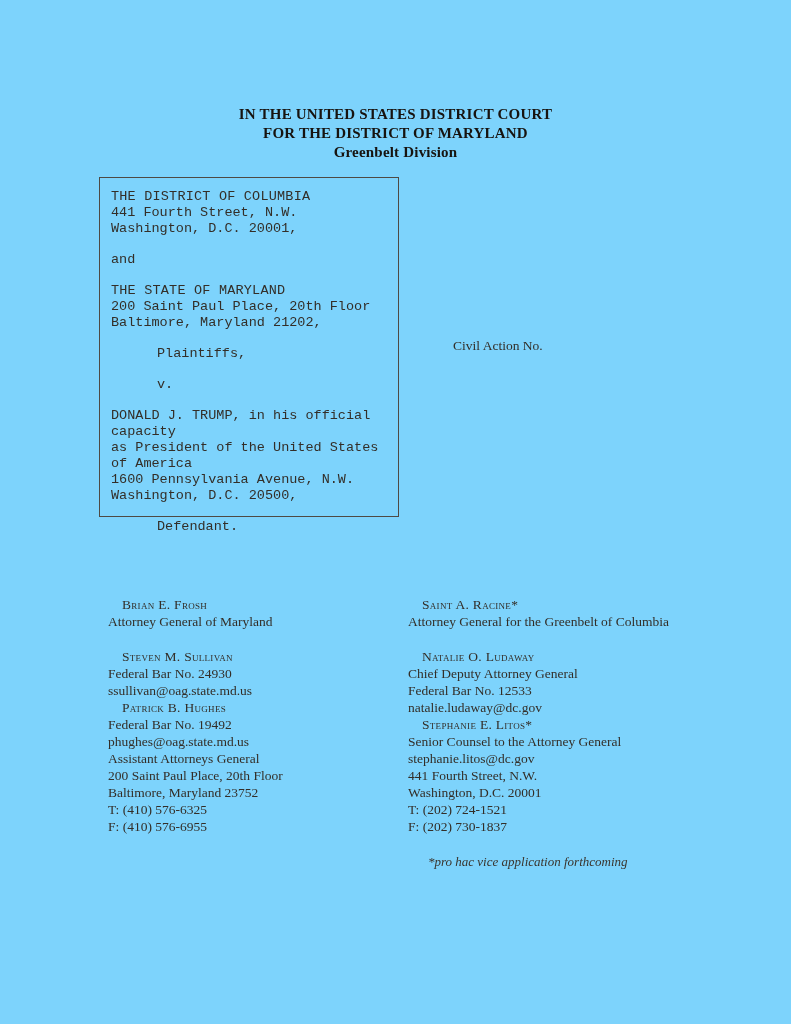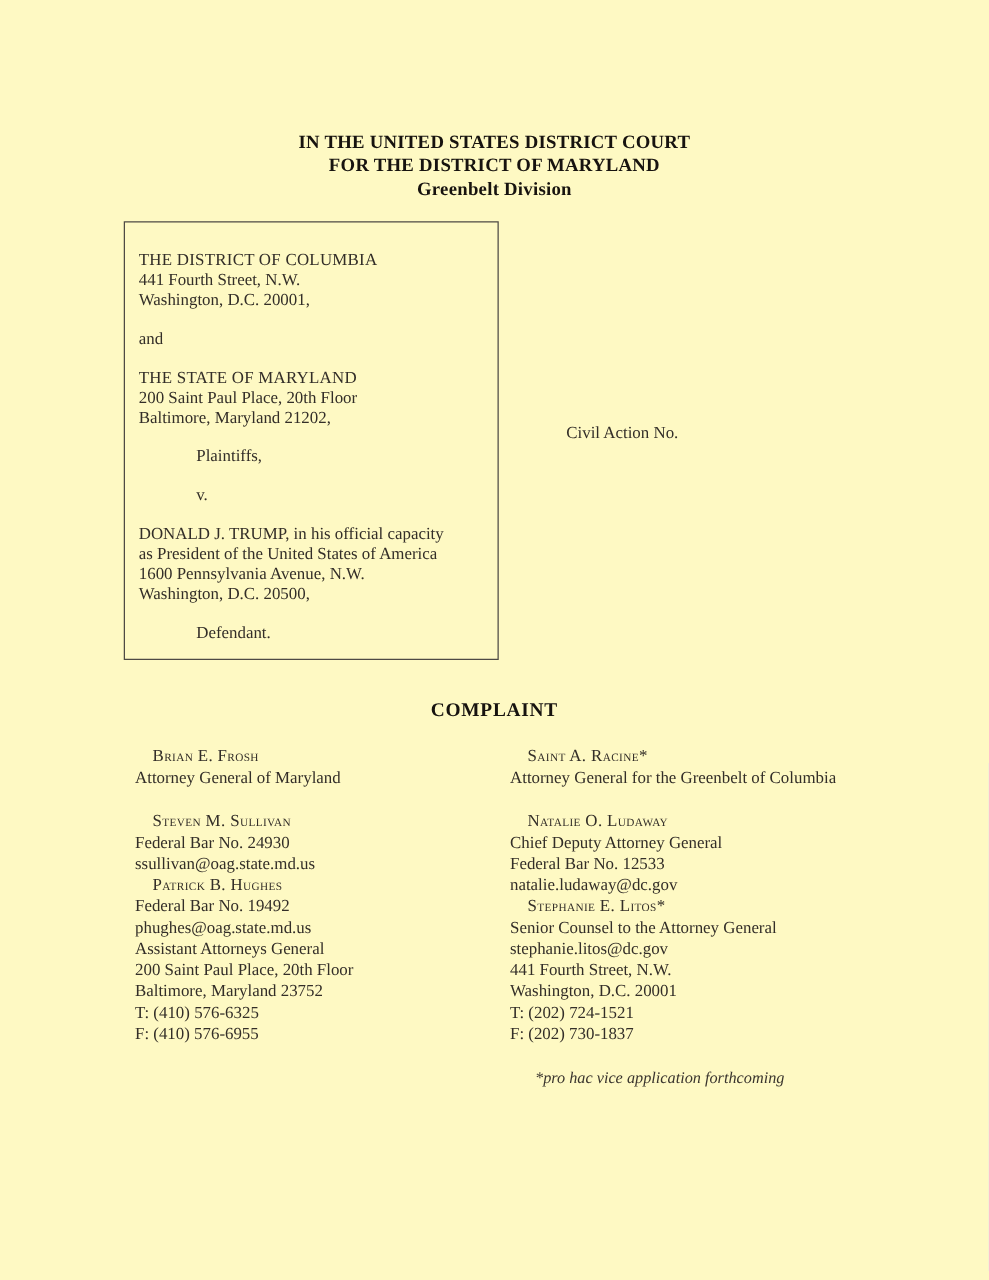--- a/index.html
+++ b/index.html
@@ -1,21 +1,21 @@
 <!DOCTYPE html>
 <html><head>
 <meta charset="utf-8">
 <style>
   html, body { margin: 0; padding: 0; background: #e8e8e8; }
   .page {
     position: relative;
     width: 791px;
     height: 1024px;
     margin: 0 auto;
-    background: #fef9c3;
+    background: #7dd3fc;
     font-family: "Liberation Serif", serif;
     color: #332e28;
     overflow: hidden;
   }
 
   
   .court-header {
     position: absolute;
     top: 105px;
     left: 0;
@@ -28,24 +28,25 @@
     letter-spacing: 0.2px;
   }
 
   
   .caption-box {
     position: absolute;
     left: 99px;
     top: 177px;
     width: 283px;
     height: 316px;
-    padding: 22px 4px 11px 11px;
+    padding: 11px 4px 11px 11px;
     border: 1.5px solid #4e4a44;
     font-size: 13.5px;
     line-height: 16px;
+    font-family: Liberation Mono, monospace;
   }
   .cap-block { margin: 0 0 15px 0; }
   .cap-block:last-child { margin-bottom: 0; }
   .party-name { letter-spacing: 0.2px; }
   .indent { padding-left: 46px; }
 
   .civil-action {
     position: absolute;
     left: 453px;
     top: 338px;
@@ -117,21 +118,20 @@
       <div>DONALD J. TRUMP, in his official capacity</div>
       <div>as President of the United States of America</div>
       <div>1600 Pennsylvania Avenue, N.W.</div>
       <div>Washington, D.C. 20500,</div>
     </div>
     <div class="cap-block indent">Defendant.</div>
   </section>
 
   <div class="civil-action">Civil Action No.</div>
 
-  <h1 class="complaint-title">COMPLAINT</h1>
 
   <section class="counsel-col left">
     <div class="counsel-block">
       <div class="sc">Brian E. Frosh</div>
       <div>Attorney General of Maryland</div>
     </div>
     <div class="counsel-block">
       <div class="sc">Steven M. Sullivan</div>
       <div>Federal Bar No. 24930</div>
       <div>ssullivan@oag.state.md.us</div>

